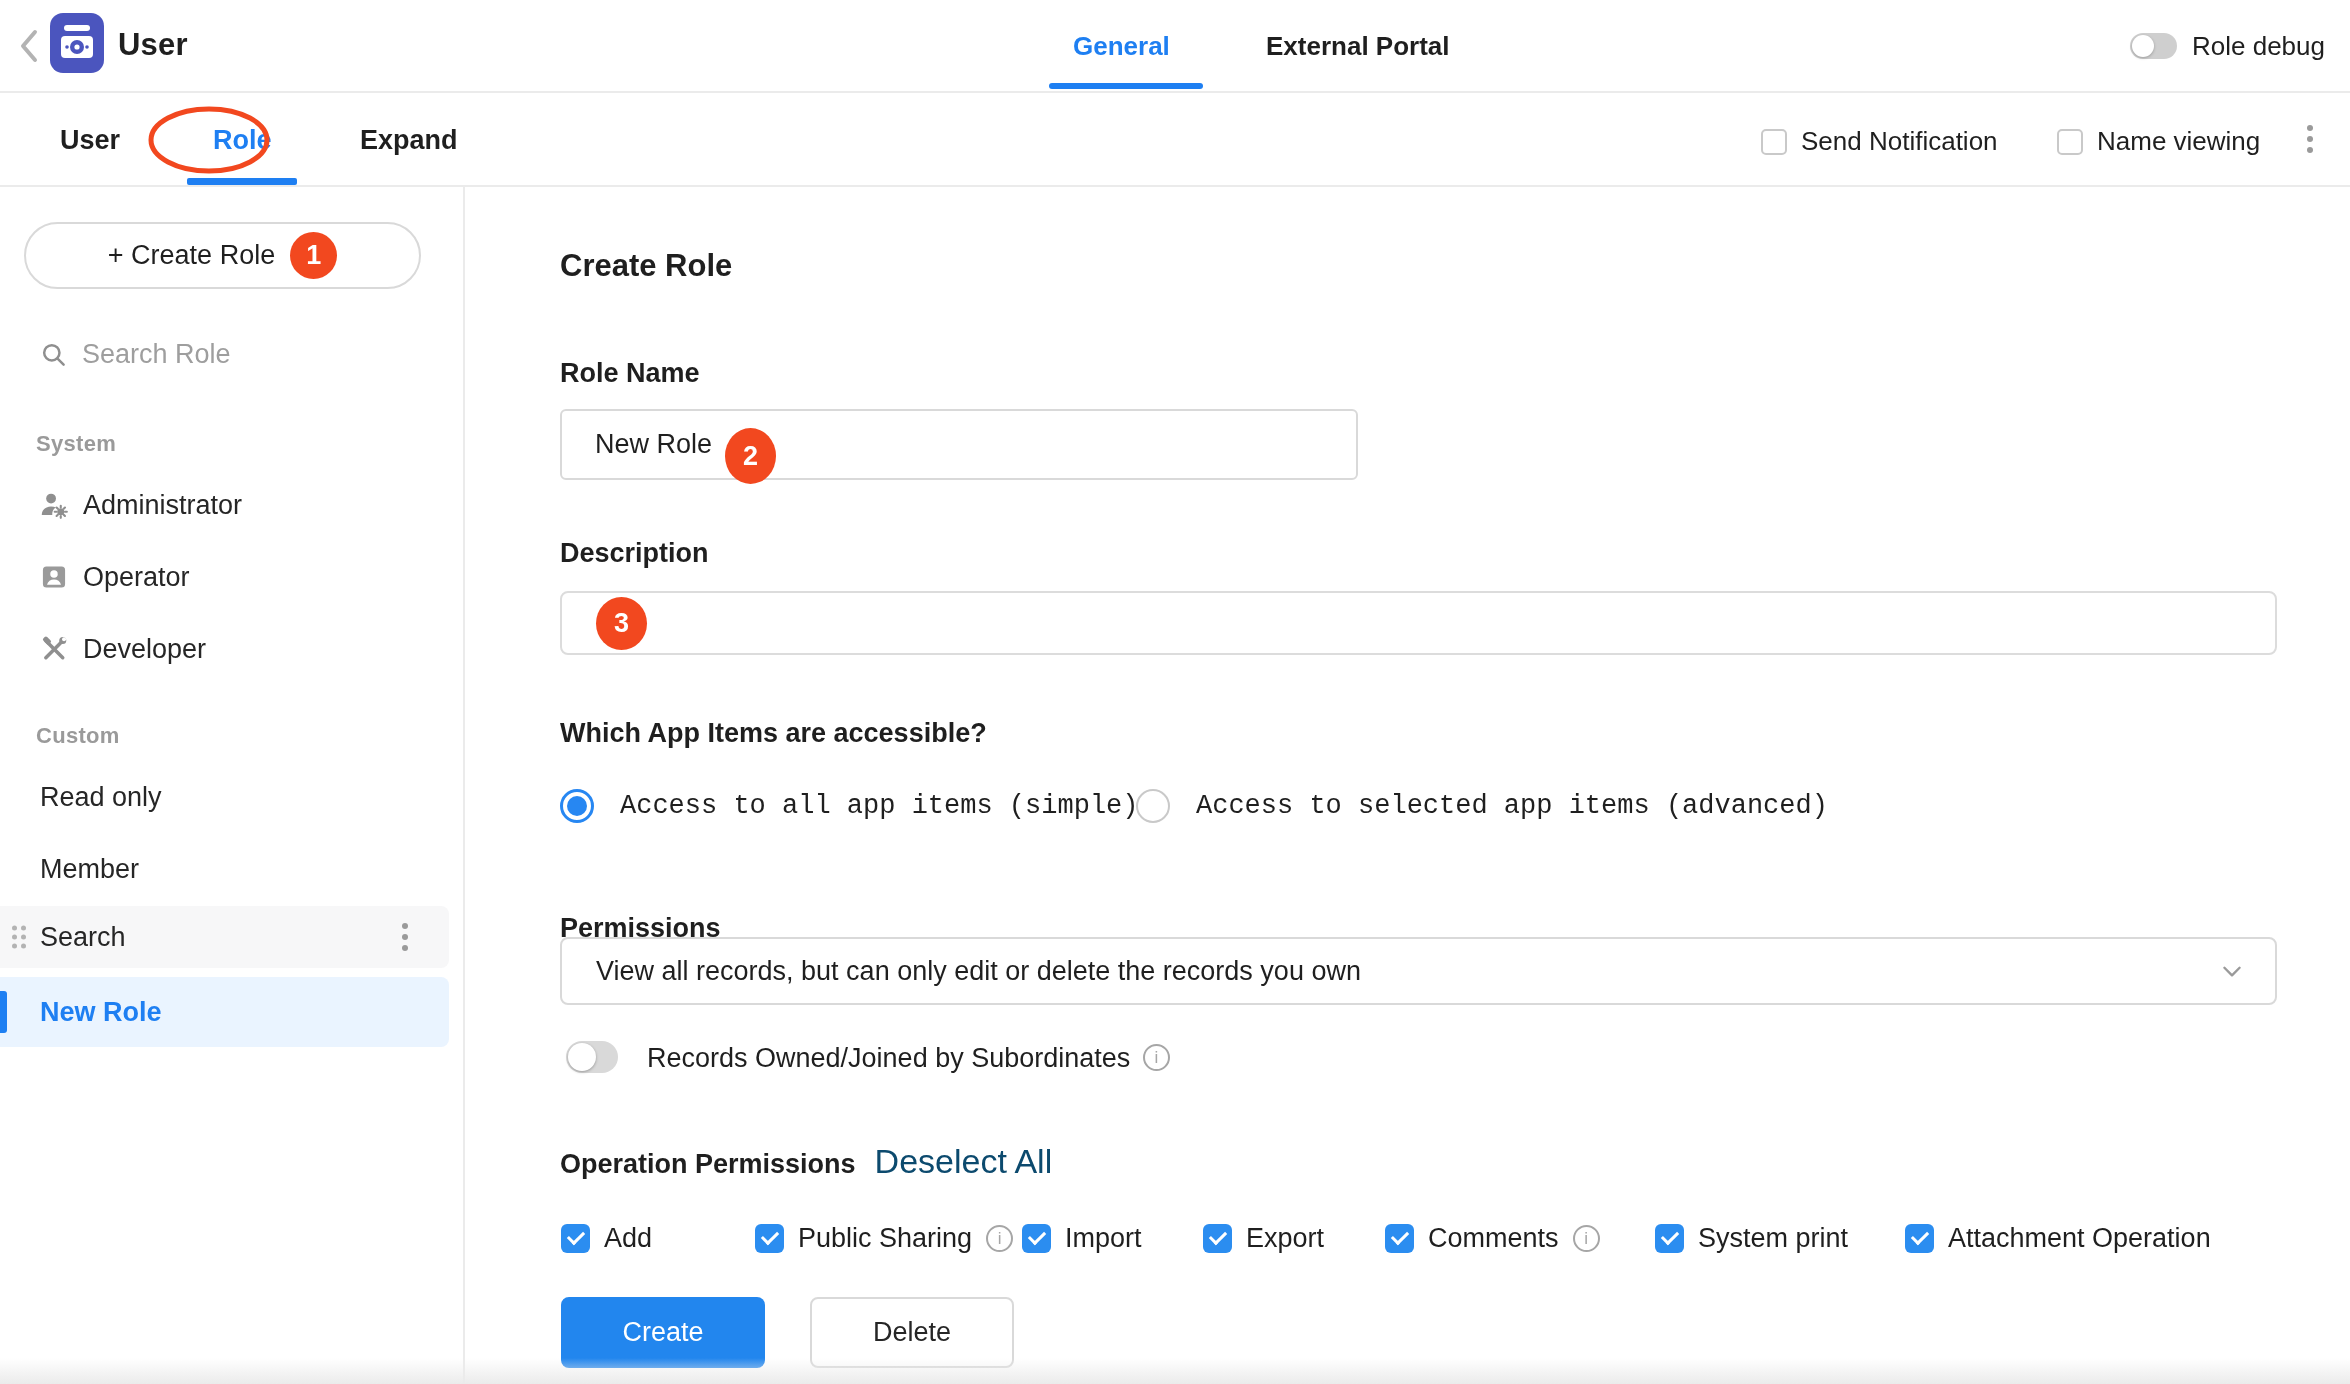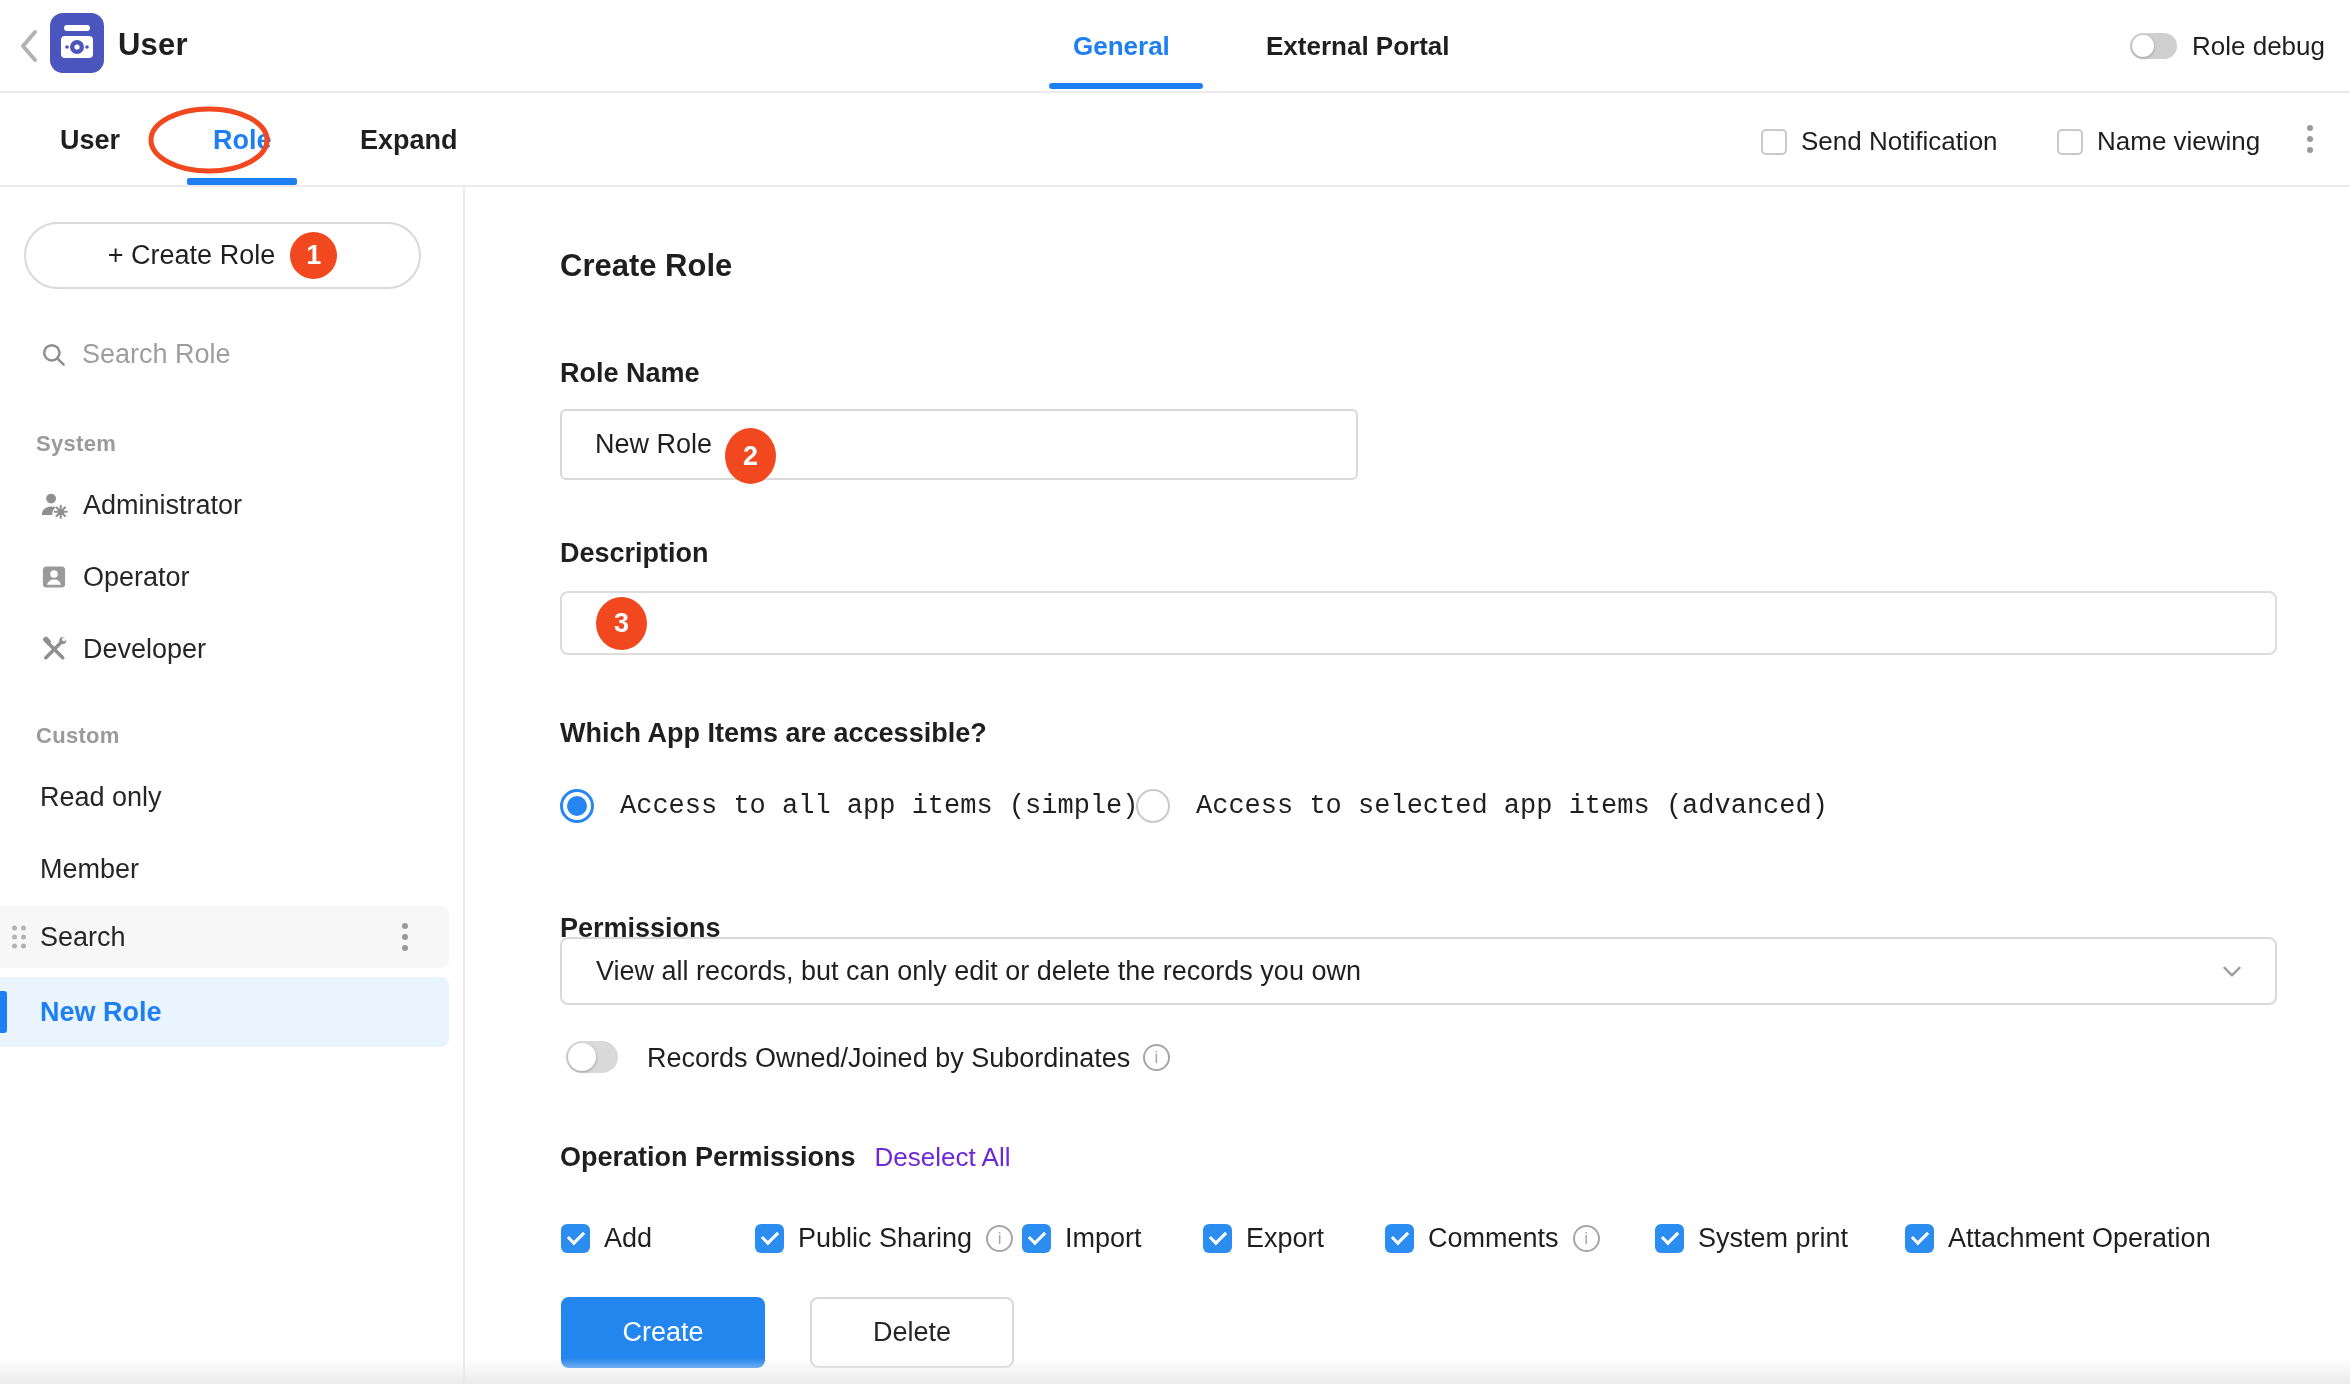--- a/index.html
+++ b/index.html
@@ -66,21 +66,21 @@
   .radio-off { width:34px; height:34px; border:2px solid #c9c9c9; border-radius:50%; background:#fff; flex:none; }
   .radio-lbl { font-size:27px; color:#1f1f1f;font-family:Liberation Mono, monospace; }
   .select-box { position:absolute; left:560px; top:937px; width:1717px; height:68px; border:2px solid #d9d9d9; border-radius:8px; background:#fff; display:flex; align-items:center; padding:0 30px 0 34px; cursor:pointer; }
   .select-box .val { font-size:27px; color:#1f1f1f; flex:1; }
   .big-toggle { position:absolute; left:566px; top:1041px; width:52px; height:32px; border-radius:16px; background:#d9d9d9; cursor:pointer; }
   .big-toggle .knob { position:absolute; left:2px; top:2px; width:28px; height:28px; border-radius:50%; background:#fff; box-shadow:0 1px 3px rgba(0,0,0,.3); }
   .toggle-lbl { position:absolute; left:647px; top:1043px; font-size:27px; color:#1f1f1f; }
   .info-icon { width:27px; height:27px; border:2px solid #a6a6a6; border-radius:50%; color:#a6a6a6; font-size:17px; display:inline-flex; align-items:center; justify-content:center; font-weight:400; flex:none; cursor:pointer; }
   .op-head { position:absolute; left:560px; top:1142px; display:flex; align-items:baseline; gap:19px; }
   .op-head .t { font-size:27px; font-weight:700;text-align:right; }
-  .op-head .d { font-size:26px; color:#6d28d9; cursor:pointer; }
+  .op-head .d { font-size:34px; color:#0c4a6e; cursor:pointer; }
   .cb-group { position:absolute; top:1223px; display:flex; align-items:center; gap:14px; cursor:pointer; }
   .cb { width:29px; height:29px; border-radius:6px; background:#2B8DF0; position:relative; flex:none; }
   .cb::after { content:""; position:absolute; left:7px; top:7px; width:13px; height:7px; border-left:3.5px solid #fff; border-bottom:3.5px solid #fff; transform:rotate(-45deg); }
   .cb-lbl { font-size:27px; color:#1f1f1f; }
   .btn { position:absolute; top:1297px; width:204px; height:71px; border-radius:8px; font-size:27px; display:flex; align-items:center; justify-content:center; cursor:pointer; }
   .btn.primary { left:561px; background:#2286EE; color:#fff; }
   .btn.ghost { left:810px; background:#fff; border:2px solid #d9d9d9; color:#262626; }
   .footer-fade { position:absolute; left:0; bottom:0; width:2350px; height:26px; background:linear-gradient(rgba(240,240,240,0), #ebebeb); pointer-events:none; }
 </style>
 </head>

